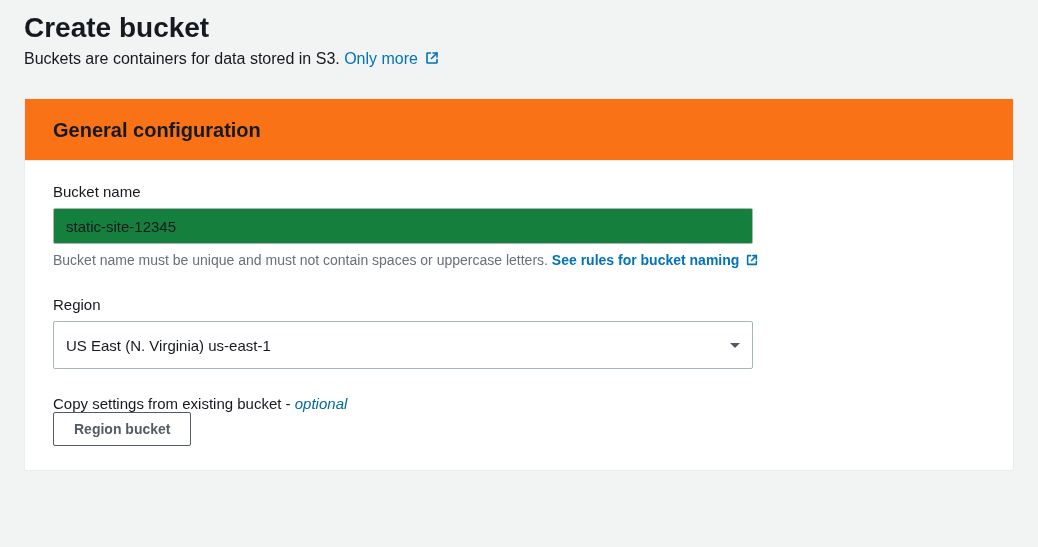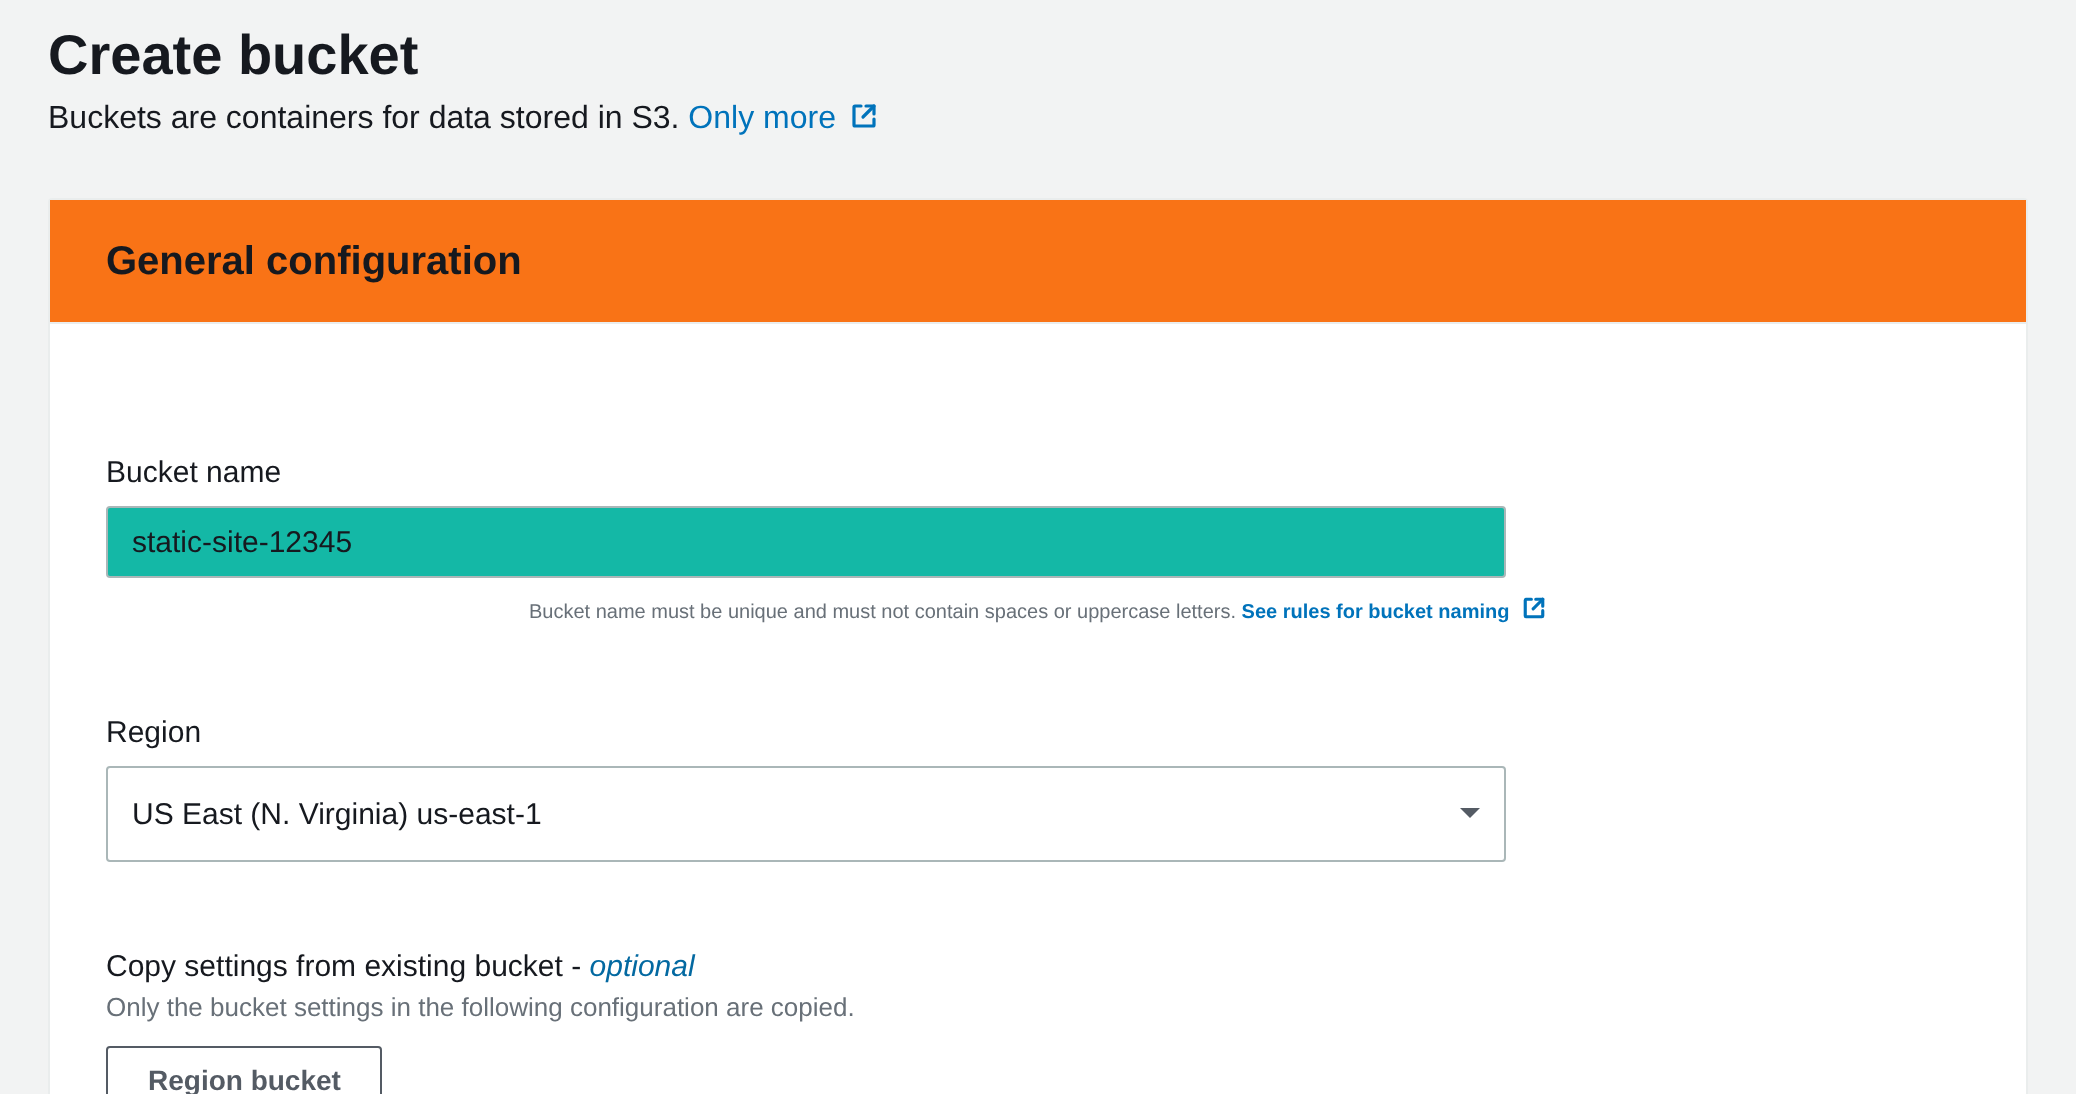--- a/index.html
+++ b/index.html
@@ -53,49 +53,47 @@
     .panel-title {
       font-size: 20px;
       font-weight: 700;
       color: #16191f;
     }
     .panel-body {
       padding: 22px 28px 24px 28px;
     }
     .field {
       margin-bottom: 26px;
-      margin-top: 44px;
     }
     .field:last-child {
       margin-bottom: 0;
     }
     .field-label {
       display: block;
       font-size: 15px;
       font-weight: 400;
       color: #16191f;
       margin-bottom: 8px;
     }
     .field-input {
       width: 700px;
       max-width: 100%;
       height: 36px;
       padding: 6px 12px;
       font-size: 15px;
       color: #16191f;
-      background: #14b8a6;
+      background: #15803d;
       border: 1px solid #aab7b8;
       border-radius: 2px;
       outline: none;
     }
     .field-help {
-      font-size: 10px;
+      font-size: 14px;
       color: #687078;
       margin-top: 8px;
-      text-align: center;
     }
     .field-help a {
       color: #0073bb;
       font-weight: 700;
       text-decoration: none;
     }
     .select-wrapper {
       position: relative;
       width: 700px;
       max-width: 100%;
@@ -203,18 +201,17 @@
             <path d="M1 1 L6 6 L11 1 Z" fill="#545b64"></path>
           </svg>
         </span>
       </div>
     </div>
 
     <div class="field">
       <div class="copy-label">
         <span>Copy settings from existing bucket - </span><span class="copy-optional">optional</span>
       </div>
-      <p class="copy-help">Only the bucket settings in the following configuration are copied.</p>
       <button class="btn">Region bucket</button>
     </div>
 
   </div>
 </div>
 
 </body></html>

